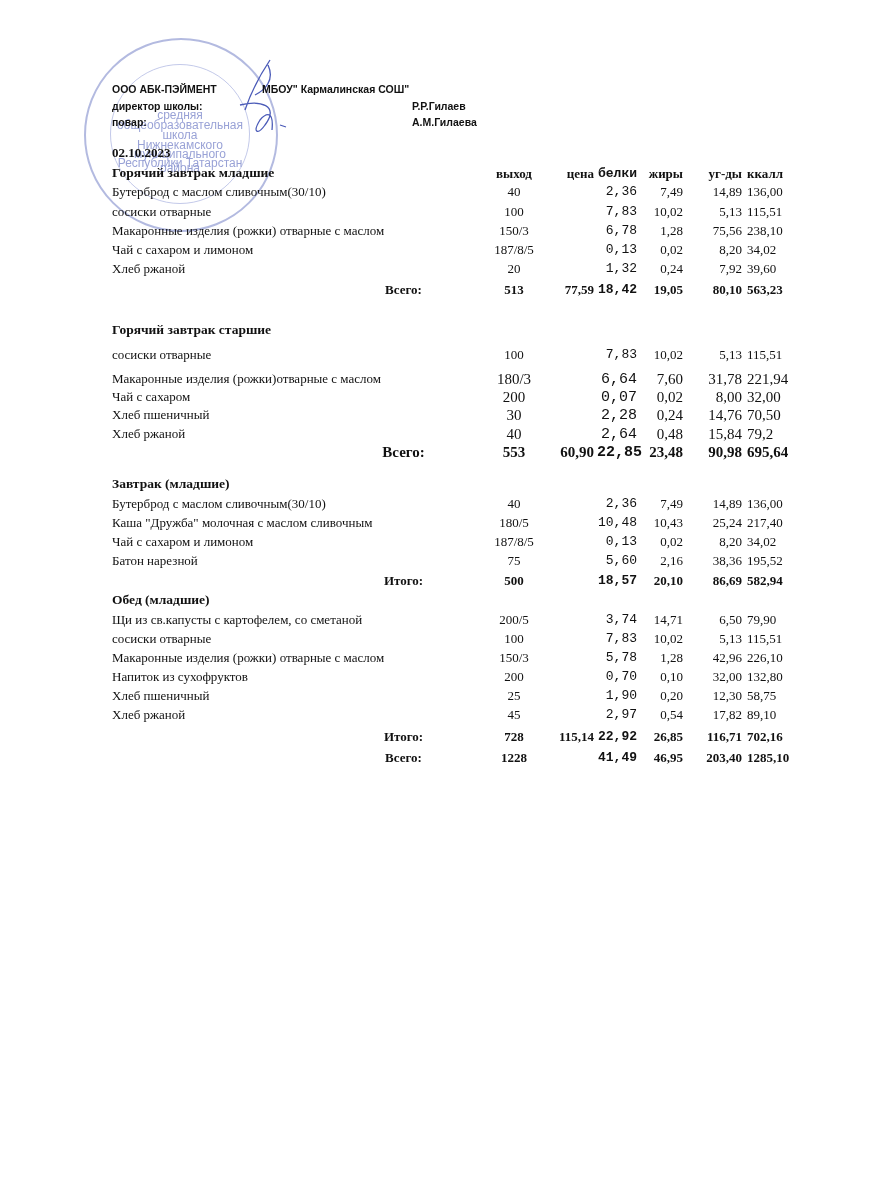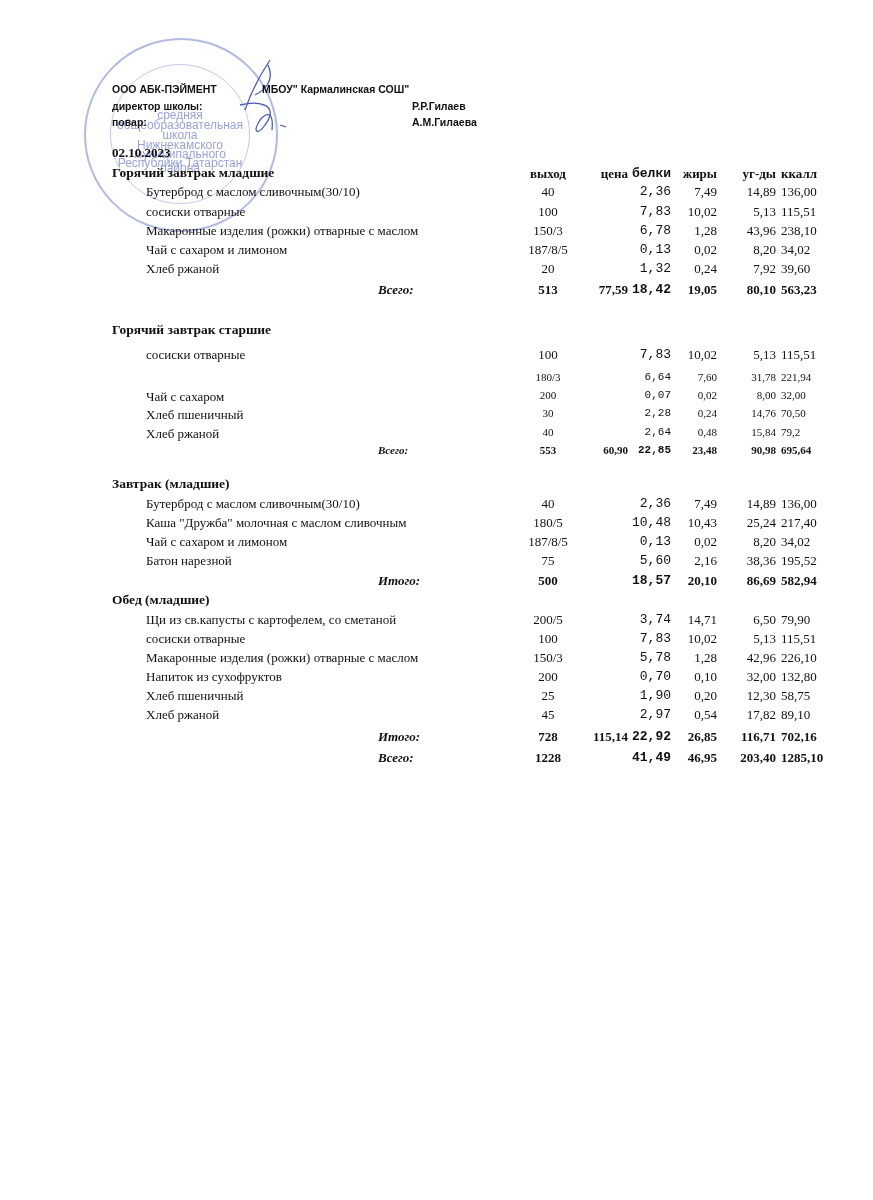--- a/index.html
+++ b/index.html
@@ -4,34 +4,34 @@
 <style>
   html, body { margin:0; padding:0; background:#ffffff; }
   body { width:873px; height:1200px; position:relative; overflow:hidden; color:#111; font-family:"Liberation Serif", serif; }
   .abs { position:absolute; white-space:nowrap; }
   .sans { font-family:"Liberation Sans", sans-serif; font-weight:bold; font-size:10.5px; }
   .date { font-family:"Liberation Serif", serif; font-weight:bold; font-size:13px; }
   .stamp { position:absolute; left:84px; top:38px; width:190px; height:190px; border-radius:50%; border:2px solid #9aa3d6; opacity:0.75; }
   .stamp-inner { position:absolute; left:110px; top:64px; width:138px; height:138px; border-radius:50%; border:1.5px solid #aab2df; opacity:0.7; }
   .stamp-text { position:absolute; left:115px; width:130px; text-align:center; font-family:"Liberation Sans", sans-serif; font-size:12px; color:#8e98d2; opacity:0.9; }
   .sig { position:absolute; }
-  .row { position:absolute; left:112px; width:700px; height:18px; font-size:13px;margin-left:34px; }
+  .row { position:absolute; left:112px; width:700px; height:18px; font-size:13px; }
   .row span { position:absolute; top:0; white-space:nowrap; }
   .name { left:0; }
   .c-out { left:370px; width:64px; text-align:center; }
   .c-price { left:432px; width:50px; text-align:right; }
   .c-p { left:485px; width:40px; text-align:right;font-family:Liberation Mono, monospace; }
   .c-f { left:527px; width:44px; text-align:right; }
   .c-c { left:578px; width:52px; text-align:right; }
   .c-k { left:635px; width:62px; text-align:left; }
-  .lbl { left:232px; width:95px; text-align:left; font-weight:bold;font-style:italic; }
+  .lbl { left:244px; width:95px; text-align:center; font-weight:bold; }
   .bold span { font-weight:bold; }
   .hdr span { font-weight:bold; }
   .sect { position:absolute; left:112px; font-weight:bold; font-size:13.5px; }
-  .small { font-size:11px; }
+  .small { font-size:15px; }
 </style>
 </head>
 <body>
 
 <div class="stamp"></div>
 <div class="stamp-inner"></div>
 <div class="stamp-text" style="top:108px">средняя</div>
 <div class="stamp-text" style="top:118px">общеобразовательная</div>
 <div class="stamp-text" style="top:128px">школа</div>
 <div class="stamp-text" style="top:138px">Нижнекамского</div>
@@ -74,21 +74,21 @@
   <span class="c-p">7,83</span>
   <span class="c-f">10,02</span>
   <span class="c-c">5,13</span>
   <span class="c-k">115,51</span>
 </div>
 <div class="row" style="top:223px">
   <span class="name">Макаронные изделия (рожки) отварные с маслом</span>
   <span class="c-out">150/3</span>
   <span class="c-p">6,78</span>
   <span class="c-f">1,28</span>
-  <span class="c-c">43,96</span>
+  <span class="c-c">75,56</span>
   <span class="c-k">238,10</span>
 </div>
 <div class="row" style="top:242px">
   <span class="name">Чай с сахаром и лимоном</span>
   <span class="c-out">187/8/5</span>
   <span class="c-p">0,13</span>
   <span class="c-f">0,02</span>
   <span class="c-c">8,20</span>
   <span class="c-k">34,02</span>
 </div>
@@ -113,20 +113,21 @@
 <div class="sect" style="top:322px">Горячий завтрак старшие</div>
 <div class="row" style="top:347px">
   <span class="name">сосиски отварные</span>
   <span class="c-out">100</span>
   <span class="c-p">7,83</span>
   <span class="c-f">10,02</span>
   <span class="c-c">5,13</span>
   <span class="c-k">115,51</span>
 </div>
 <div class="row" style="top:371px">
+  <span class="name">Макаронные изделия (рожки)отварные с маслом</span>
   <span class="c-out small">180/3</span>
   <span class="c-p small">6,64</span>
   <span class="c-f small">7,60</span>
   <span class="c-c small">31,78</span>
   <span class="c-k small">221,94</span>
 </div>
 <div class="row" style="top:389px">
   <span class="name">Чай с сахаром</span>
   <span class="c-out small">200</span>
   <span class="c-p small">0,07</span>

